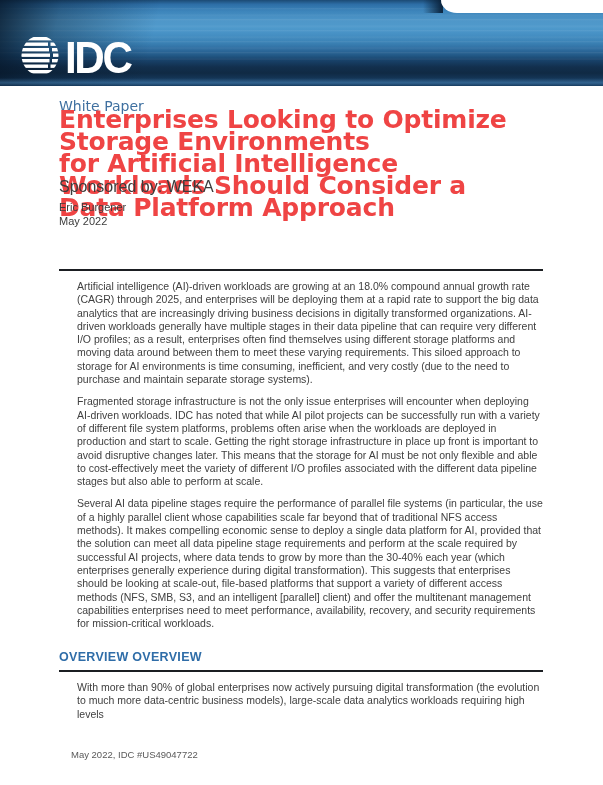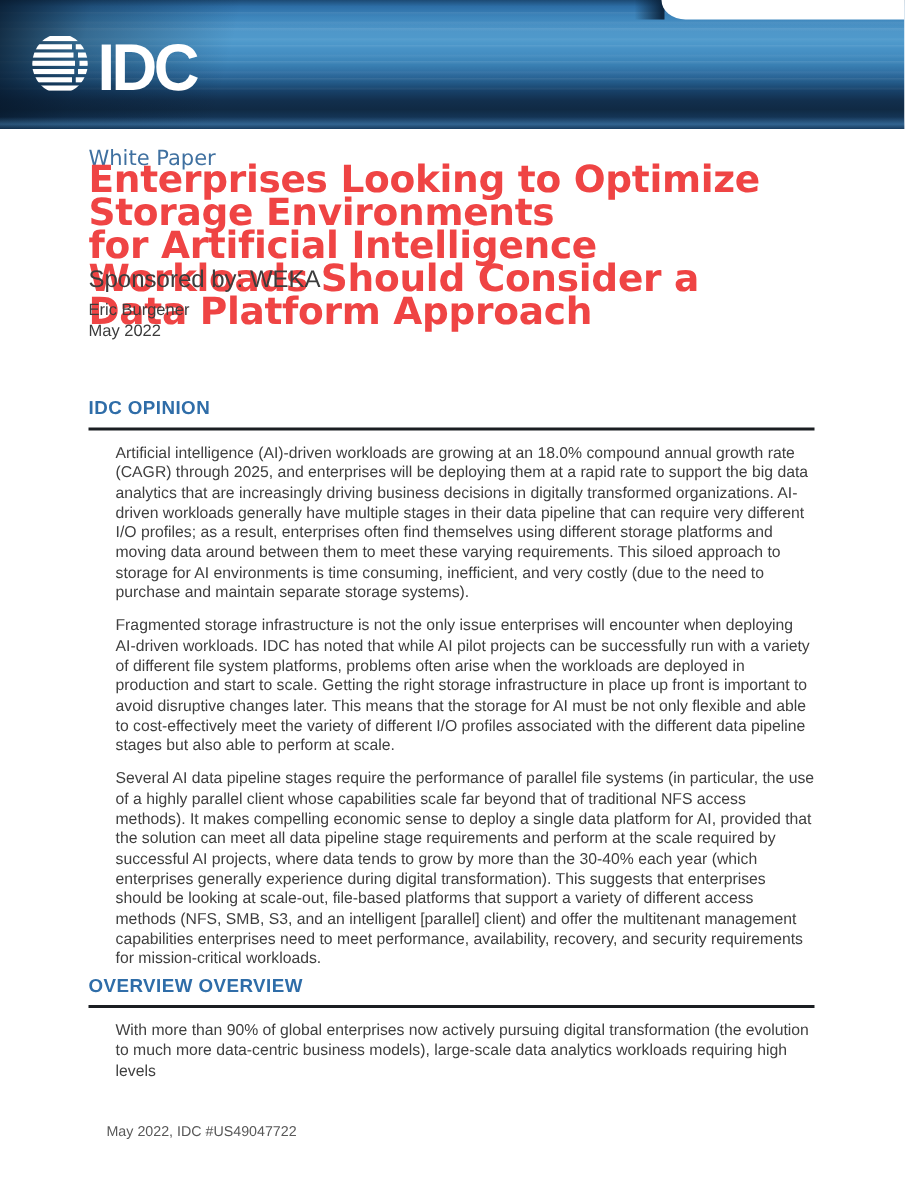--- a/index.html
+++ b/index.html
@@ -36,21 +36,21 @@
   }
   .notch{
     position:absolute;top:0;right:0;width:162px;height:13px;background:#ffffff;
     border-bottom-left-radius:16px 13px;z-index:3;
   }
   .notch-shadow{
     position:absolute;top:0;right:160px;width:20px;height:13px;z-index:2;
     background:linear-gradient(to right, rgba(10,35,60,0) 0%, rgba(9,32,56,.9) 90%);
   }
   .logo{
-    position:absolute;left:21px;top:22px;display:flex;align-items:center;gap:5px;z-index:4;
+    position:absolute;left:21px;top:35px;display:flex;align-items:center;gap:5px;z-index:4;
   }
   .logo-text{
     color:#ffffff;font-weight:bold;font-size:44px;line-height:41px;
     letter-spacing:-2.5px;font-family:"Liberation Sans", sans-serif;
     transform:scaleX(.96);transform-origin:left center;
   }
   
   .col{position:absolute;left:59px;width:484px;}
   .doc-type{
     top:97px;font-size:14px;line-height:18px;color:var(--doc_type,#3f70a0);
@@ -125,21 +125,20 @@
 </div>
 
 <div class="col sponsor">Sponsored by: WEKA</div>
 
 <div class="col author-date">
   <div>Eric Burgener</div>
   <div>May 2022</div>
 </div>
 
 <div class="col section" id="section-0">
-  <h2 class="heading">IDC OPINION</h2>
   <hr class="rule">
   <div class="body">
     <p>Artificial intelligence (AI)-driven workloads are growing at an 18.0% compound annual growth rate (CAGR) through 2025, and enterprises will be deploying them at a rapid rate to support the big data analytics that are increasingly driving business decisions in digitally transformed organizations. AI-driven workloads generally have multiple stages in their data pipeline that can require very different I/O profiles; as a result, enterprises often find themselves using different storage platforms and moving data around between them to meet these varying requirements. This siloed approach to storage for AI environments is time consuming, inefficient, and very costly (due to the need to purchase and maintain separate storage systems).</p>
     <p>Fragmented storage infrastructure is not the only issue enterprises will encounter when deploying AI-driven workloads. IDC has noted that while AI pilot projects can be successfully run with a variety of different file system platforms, problems often arise when the workloads are deployed in production and start to scale. Getting the right storage infrastructure in place up front is important to avoid disruptive changes later. This means that the storage for AI must be not only flexible and able to cost-effectively meet the variety of different I/O profiles associated with the different data pipeline stages but also able to perform at scale.</p>
     <p>Several AI data pipeline stages require the performance of parallel file systems (in particular, the use of a highly parallel client whose capabilities scale far beyond that of traditional NFS access methods). It makes compelling economic sense to deploy a single data platform for AI, provided that the solution can meet all data pipeline stage requirements and perform at the scale required by successful AI projects, where data tends to grow by more than the 30-40% each year (which enterprises generally experience during digital transformation). This suggests that enterprises should be looking at scale-out, file-based platforms that support a variety of different access methods (NFS, SMB, S3, and an intelligent [parallel] client) and offer the multitenant management capabilities enterprises need to meet performance, availability, recovery, and security requirements for mission-critical workloads.</p>
   </div>
 </div>
 
 <div class="col section" id="section-1">
   <h2 class="heading">OVERVIEW OVERVIEW</h2>

